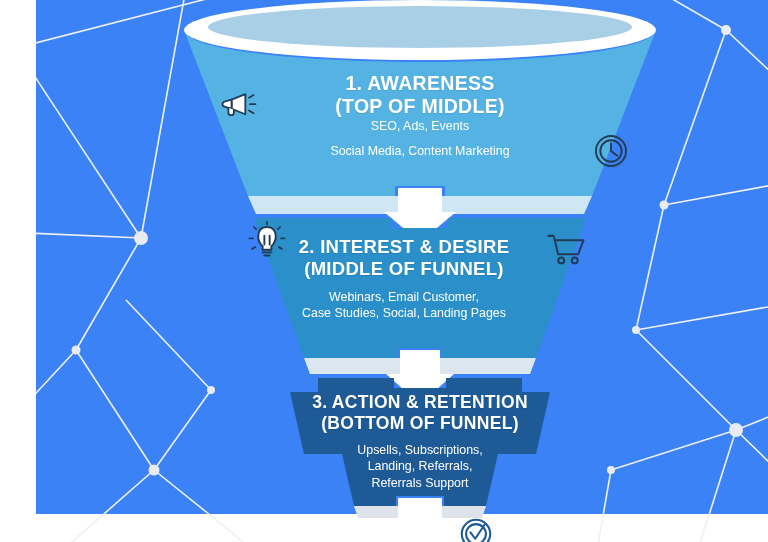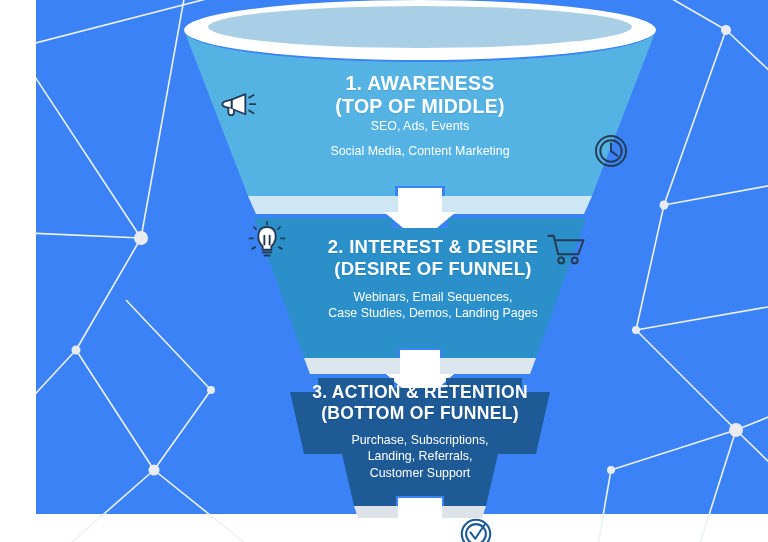--- a/index.html
+++ b/index.html
@@ -48,26 +48,26 @@
     font-weight:400;
     white-space:nowrap;
   }
 
   
   #stage1-text { left:184px; top:72px; width:400px; }
   #stage1-text .stage-title { font-size:19.5px; }
   #stage1-text .stage-sub   { font-size:12.4px; margin-top:9px; }
 
   
-  #stage2-text { left:197px; top:236px; width:400px; }
+  #stage2-text { left:168px; top:236px; width:400px; }
   #stage2-text .stage-title { font-size:18.5px; }
   #stage2-text .stage-sub   { font-size:12.4px; margin-top:9px; }
 
   
-  #stage3-text { left:184px; top:382px; width:400px; }
+  #stage3-text { left:184px; top:392px; width:400px; }
   #stage3-text .stage-title { font-size:17.5px; }
   #stage3-text .stage-sub   { font-size:12.4px; margin-top:9px; }
 
   .icon-holder { position:absolute; z-index:4; }
   #icon-megaphone { left:180px; top:84px;  width:44px; height:44px; }
   #icon-clock     { left:556px; top:132px; width:38px; height:38px; }
   #icon-bulb      { left:210px; top:220px; width:42px; height:42px; }
   #icon-cart      { left:508px; top:228px; width:44px; height:42px; }
   #icon-check     { left:421px; top:515px; width:38px; height:38px; }
   .icon-holder svg { display:block; width:100%; height:100%; }
@@ -165,31 +165,31 @@
 
     <div class="stage-text" id="stage1-text">
       <div class="stage-title">1. AWARENESS</div>
       <div class="stage-title">(TOP OF MIDDLE)</div>
       <div class="stage-sub" style="margin-top:0">SEO, Ads, Events</div>
       <div class="stage-sub">Social Media, Content Marketing</div>
     </div>
 
     <div class="stage-text" id="stage2-text">
       <div class="stage-title">2. INTEREST &amp; DESIRE</div>
-      <div class="stage-title">(DESIRE OF FUNNEL)</div>
-      <div class="stage-sub">Webinars, Email Sequences,</div>
-      <div class="stage-sub" style="margin-top:0">Case Studies, Demos, Landing Pages</div>
+      <div class="stage-title">(MIDDLE OF FUNNEL)</div>
+      <div class="stage-sub">Webinars, Email Customer,</div>
+      <div class="stage-sub" style="margin-top:0">Case Studies, Social, Landing Pages</div>
     </div>
 
     <div class="stage-text" id="stage3-text">
       <div class="stage-title">3. ACTION &amp; RETENTION</div>
       <div class="stage-title">(BOTTOM OF FUNNEL)</div>
-      <div class="stage-sub">Purchase, Subscriptions,</div>
+      <div class="stage-sub">Upsells, Subscriptions,</div>
       <div class="stage-sub" style="margin-top:0">Landing, Referrals,</div>
-      <div class="stage-sub" style="margin-top:0">Customer Support</div>
+      <div class="stage-sub" style="margin-top:0">Referrals Support</div>
     </div>
   </div>
 
   <div class="icon-holder" id="icon-megaphone">
     <svg viewBox="0 0 48 48" xmlns="http://www.w3.org/2000/svg">
       <g fill="#ffffff" stroke="#243b55" stroke-width="2" stroke-linejoin="round" stroke-linecap="round">
         <path d="M32 11 L32 33 L17 27 L17 17 Z"></path>
         <path d="M17 17 L10 19 Q7 20 7 22 Q7 24 10 25 L17 27 Z"></path>
         <path d="M13.5 26 L13.5 31 Q13.5 34 16.5 34 Q19.5 34 19.5 31 L19.5 28"></path>
       </g>

